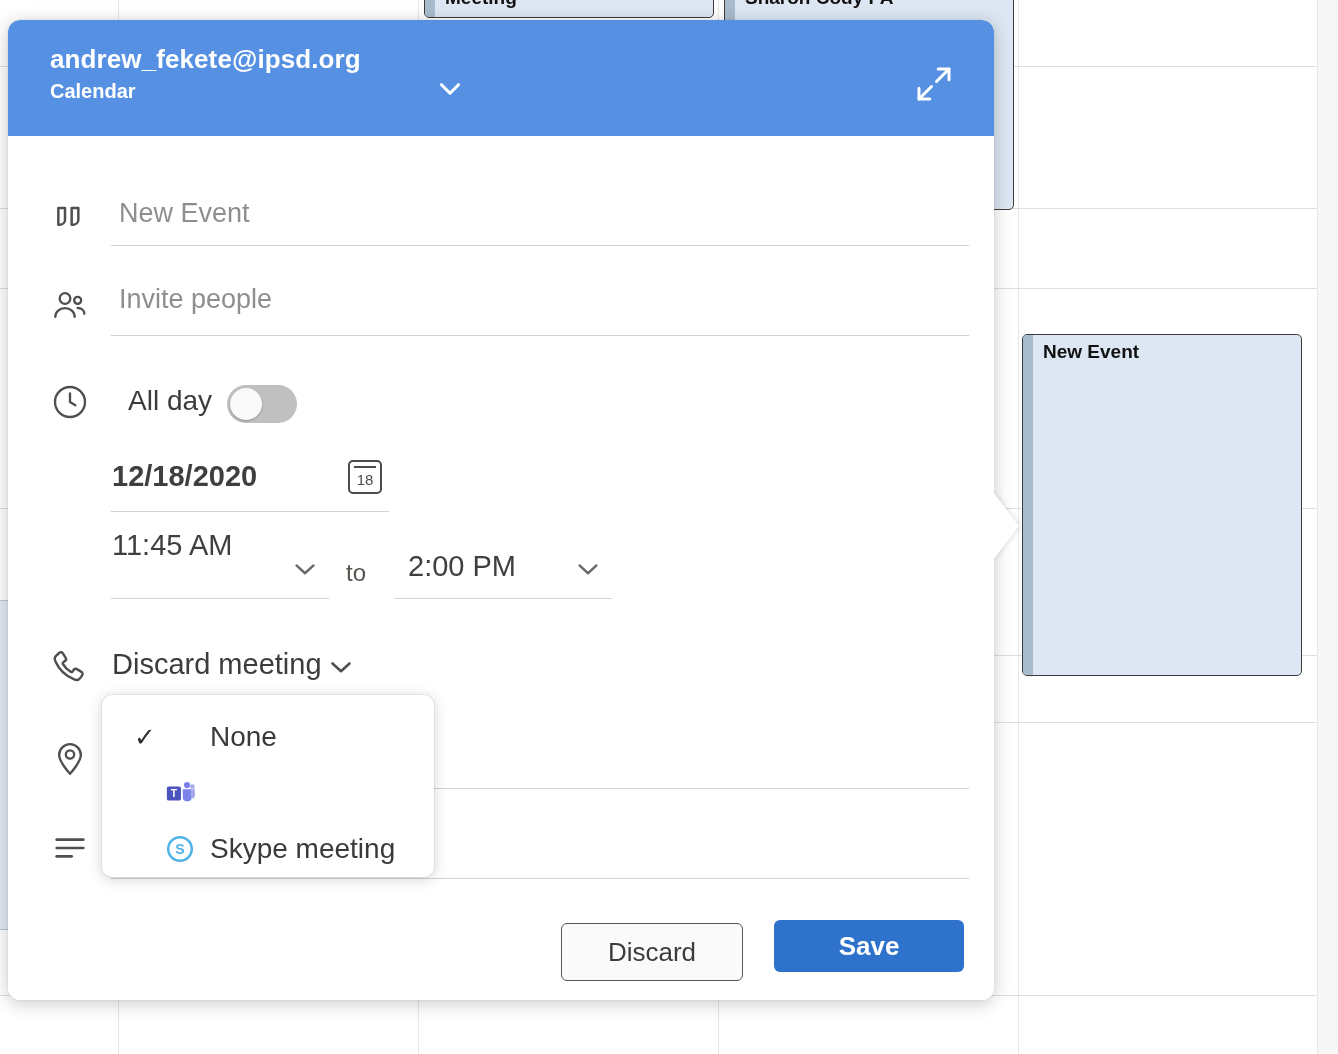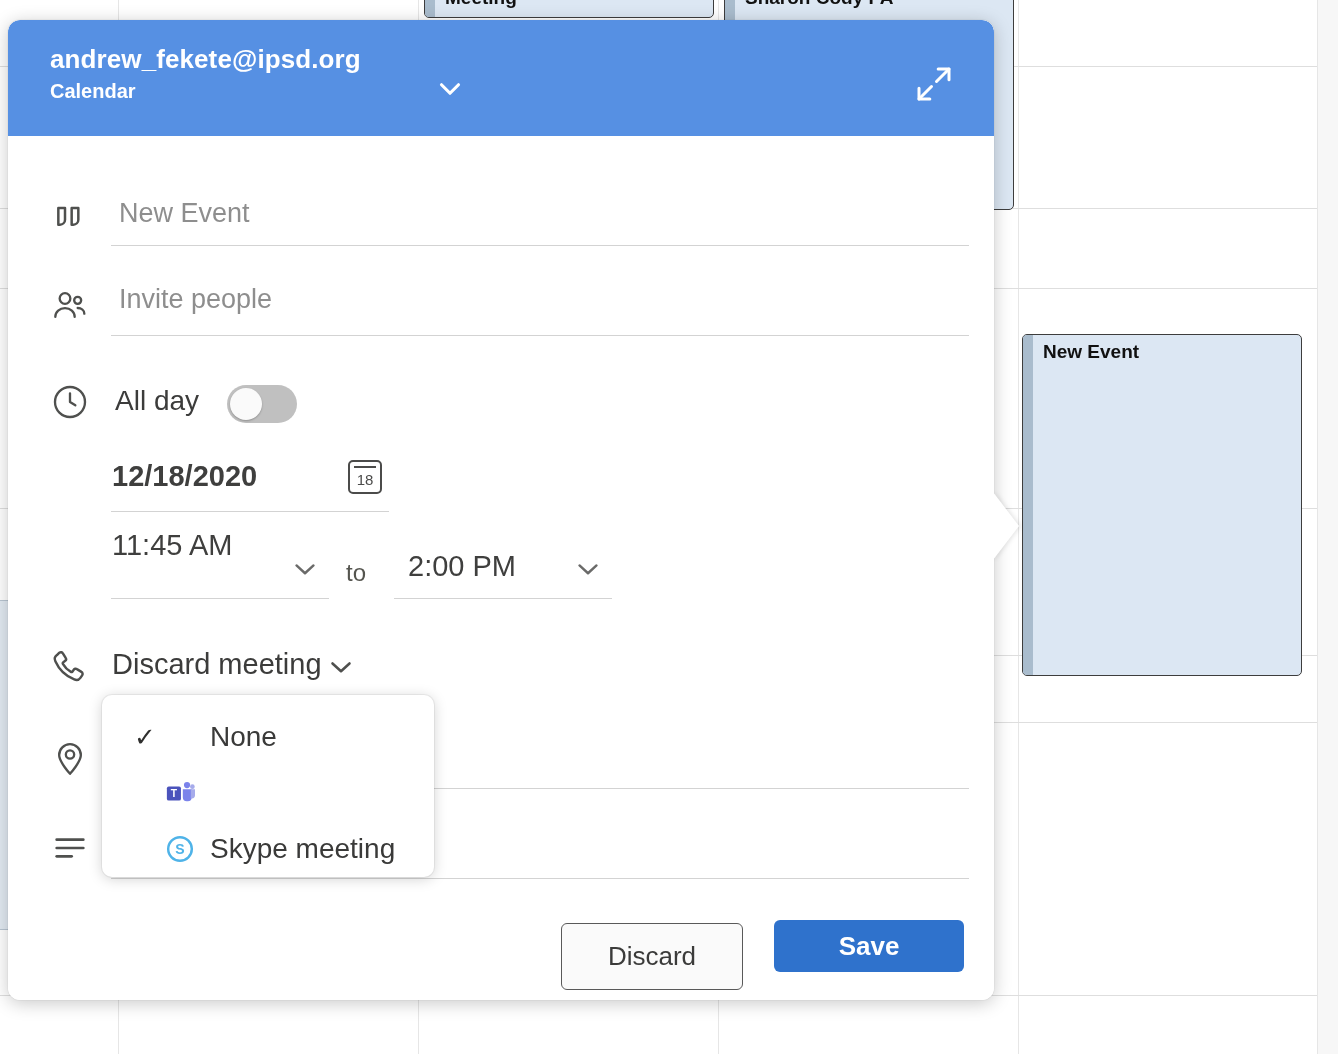--- a/index.html
+++ b/index.html
@@ -170,21 +170,21 @@
   }
   .field-text {
     position: absolute;
     font-size: 27px;
     color: #8e8e8e;
   }
 
   
   .allday-label {
     position: absolute;
-    left: 107px;
+    left: 120px;
     top: 255px;
     font-size: 28px;
     color: #3c3c3b;
   }
   .toggle {
     position: absolute;
     left: 219px;
     top: 255px;
     width: 70px;
     height: 38px;
@@ -319,21 +319,21 @@
     display: flex;
     align-items: center;
     justify-content: center;
     font-size: 26px;
     cursor: pointer;
   }
   .btn-discard {
     left: 553px;
     top: 793px;
     width: 182px;
-    height: 67px;
+    height: 58px;
     background: #fafafa;
     border: 1px solid #595959;
     color: #3b3b3a;
   }
   .btn-save {
     left: 766px;
     top: 790px;
     width: 190px;
     height: 52px;
     background: #2f72cc;

